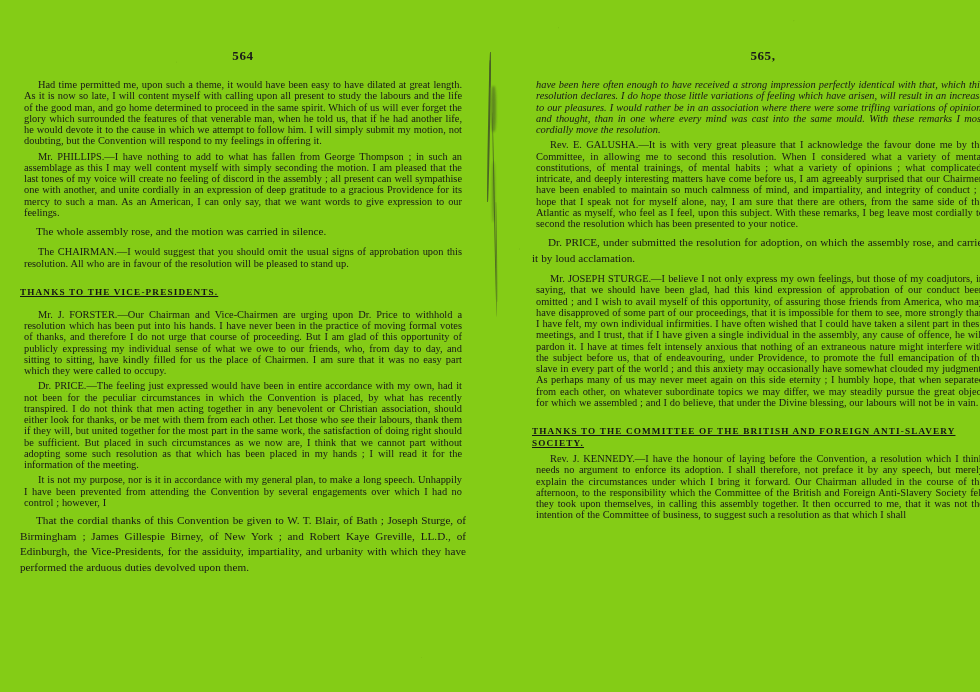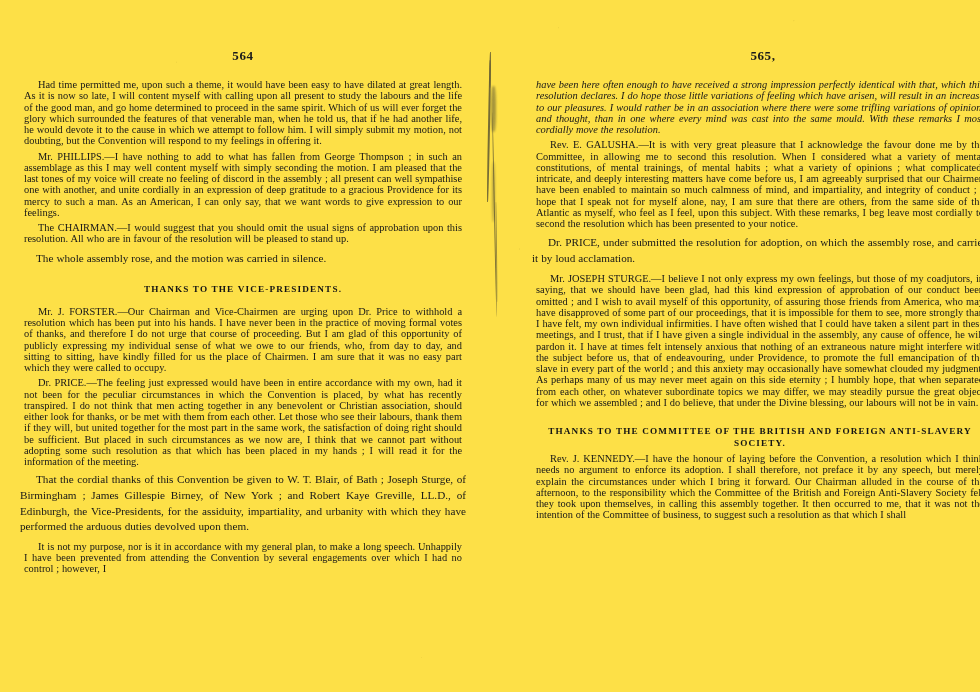--- a/index.html
+++ b/index.html
@@ -13,21 +13,21 @@
     height: 692px;
     overflow: hidden;
     font-family: "Liberation Serif", "DejaVu Serif", serif;
     color: #111111;
     position: relative;
   }
 
   .page-scan {
     position: absolute;
     inset: 0;
-    background: #fde047;
+    background: #84cc16;
   }
 
   
   .paper-noise {
     position: absolute;
     inset: 0;
     pointer-events: none;
     background:
       radial-gradient(circle at 18% 9%, rgba(0,0,0,.05) 0 0.6px, transparent 0.9px),
       radial-gradient(circle at 57% 4%, rgba(0,0,0,.06) 0 0.6px, transparent 0.9px),
@@ -104,25 +104,25 @@
     line-height: 15.4px;
     font-size: 11.2px;
     margin: 6px 0 7px 0;
     text-indent: 16px;
   }
 
   h2.section-heading {
     margin: 17px 0 11px 0;
     font-size: 9.2px;
     font-weight: bold;
-    text-align: center;
     letter-spacing: 1.15px;
     color: #141414;
     line-height: 12px;
     text-transform: uppercase;
+    text-decoration: underline;
   }
   h2.section-heading.two-line { margin-bottom: 4px; }
 </style>
 </head>
 <body>
 
 <div class="page-scan">
 
   <div class="paper-noise"></div>
 
@@ -136,33 +136,33 @@
   </div>
 
   <div class="column col-left">
 
     <div class="folio">564</div>
 
     <p class="para">Had time permitted me, upon such a theme, it would have been easy to have dilated at great length.  As it is now so late, I will content myself with calling upon all present to study the labours and the life of the good man, and go home determined to proceed in the same spirit.  Which of us will ever forget the glory which surrounded the features of that venerable man, when he told us, that if he had another life, he would devote it to the cause in which we attempt to follow him.  I will simply submit my motion, not doubting, but the Convention will respond to my feelings in offering it.</p>
 
     <p class="para">Mr. PHILLIPS.—I have nothing to add to what has fallen from George Thompson ; in such an assemblage as this I may well content myself with simply seconding the motion.  I am pleased that the last tones of my voice will create no feeling of discord in the assembly ; all present can well sympathise one with another, and unite cordially in an expression of deep gratitude to a gracious Providence for its mercy to such a man.  As an American, I can only say, that we want words to give expression to our feelings.</p>
 
+    <p class="para loose">The whole assembly rose, and the motion was carried in silence.</p>
+
     <p class="para">The CHAIRMAN.—I would suggest that you should omit the usual signs of approbation upon this resolution.  All who are in favour of the resolution will be pleased to stand up.</p>
-
-    <p class="para loose">The whole assembly rose, and the motion was carried in silence.</p>
 
     <h2 class="section-heading">THANKS TO THE VICE-PRESIDENTS.</h2>
 
     <p class="para">Mr. J. FORSTER.—Our Chairman and Vice-Chairmen are urging upon Dr. Price to withhold a resolution which has been put into his hands.  I have never been in the practice of moving formal votes of thanks, and therefore I do not urge that course of proceeding.  But I am glad of this opportunity of publicly expressing my individual sense of what we owe to our friends, who, from day to day, and sitting to sitting, have kindly filled for us the place of Chairmen.  I am sure that it was no easy part which they were called to occupy.</p>
 
     <p class="para">Dr. PRICE.—The feeling just expressed would have been in entire accordance with my own, had it not been for the peculiar circumstances in which the Convention is placed, by what has recently transpired.  I do not think that men acting together in any benevolent or Christian association, should either look for thanks, or be met with them from each other.  Let those who see their labours, thank them if they will, but united together for the most part in the same work, the satisfaction of doing right should be sufficient.  But placed in such circumstances as we now are, I think that we cannot part without adopting some such resolution as that which has been placed in my hands ; I will read it for the information of the meeting.</p>
 
+    <p class="para">It is not my purpose, nor is it in accordance with my general plan, to make a long speech.  Unhappily I have been prevented from attending the Convention by several engagements over which I had no control ; however, I</p>
+
     <p class="para resolution">That the cordial thanks of this Convention be given to W. T. Blair, of Bath ; Joseph Sturge, of Birmingham ; James Gillespie Birney, of New York ; and Robert Kaye Greville, LL.D., of Edinburgh, the Vice-Presidents, for the assiduity, impartiality, and urbanity with which they have performed the arduous duties devolved upon them.</p>
-
-    <p class="para">It is not my purpose, nor is it in accordance with my general plan, to make a long speech.  Unhappily I have been prevented from attending the Convention by several engagements over which I had no control ; however, I</p>
 
   </div>
 
   <div class="column col-right">
 
     <div class="folio">565,</div>
 
     <p class="para noindent">have been here often enough to have received a strong impression perfectly identical with that, which this resolution declares.  I do hope those little variations of feeling which have arisen, will result in an increase to our pleasures.  I would rather be in an association where there were some trifling variations of opinion, and thought, than in one where every mind was cast into the same mould.  With these remarks I most cordially move the resolution.</p>
 
     <p class="para">Rev. E. GALUSHA.—It is with very great pleasure that I acknowledge the favour done me by the Committee, in allowing me to second this resolution.  When I considered what a variety of mental constitutions, of mental trainings, of mental habits ; what a variety of opinions ; what complicated, intricate, and deeply interesting matters have come before us, I am agreeably surprised that our Chairmen have been enabled to maintain so much calmness of mind, and impartiality, and integrity of conduct ; I hope that I speak not for myself alone, nay, I am sure that there are others, from the same side of the Atlantic as myself, who feel as I feel, upon this subject.  With these remarks, I beg leave most cordially to second the resolution which has been presented to your notice.</p>

